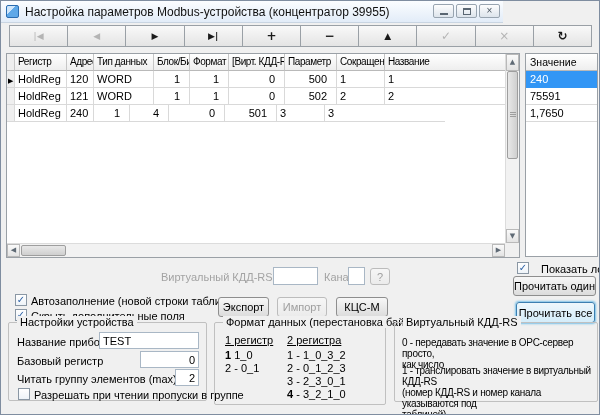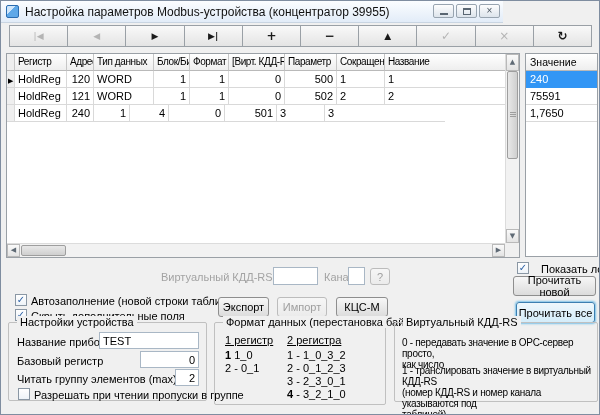--- a/index.html
+++ b/index.html
@@ -37,21 +37,21 @@
   
   .grid{position:absolute;left:5px;top:52px;width:514px;height:205px;
     border:1px solid #9aa0a6;background:#fff;}
   .ghdr{position:absolute;left:0;top:0;right:14px;height:17px;display:flex;
     background:linear-gradient(#ffffff,#eeeeee);}
   .hc{height:17px;border-right:1px solid #c6c6c6;border-bottom:1px solid #b9b9b9;
     padding:2px 2px 0 3px;font-size:10px;letter-spacing:-0.4px;white-space:nowrap;overflow:hidden;
     background:linear-gradient(#ffffff,#eeeeee);}
   .grow{position:absolute;left:0;right:14px;height:17px;display:flex;background:#fff;}
   .gc{height:17px;border-right:1px solid #d9d9d9;border-bottom:1px solid #d9d9d9;
-    padding:2px 3px 0 3px;white-space:nowrap;overflow:hidden;font-size:11px;}
+    padding:2px 9px 0 3px;white-space:nowrap;overflow:hidden;font-size:11px;}
   .gc.num{text-align:right;}
   .c0{width:8px;padding:2px 0 0 0;background:#efefef;}
   .c1{width:52px;} .c2{width:27px;} .c3{width:60px;} .c4{width:36px;}
   .c5{width:39px;} .c6{width:56px;} .c7{width:52px;} .c8{width:48px;} .c9{width:120px;border-right:none;}
   .row-ind{font-family:"DejaVu Sans",sans-serif;font-size:7px;line-height:11px;padding-left:1px;color:#000;}
   .gbody{position:absolute;left:0;right:14px;top:68px;bottom:14px;background:#fff;}
   
   .vscroll{position:absolute;right:0;top:0;bottom:14px;width:14px;background:#f2f2f2;border-left:1px solid #dcdcdc;}
   .sbtn{position:absolute;left:0;width:13px;display:flex;align-items:center;justify-content:center;
     background:linear-gradient(#fafafa,#e3e3e3);border:1px solid #b9b9b9;}
@@ -233,21 +233,21 @@
   <div class="lbl dis-text" style="left:160px;top:270px;width:108px;text-align:right;">Виртуальный КДД-RS</div>
   <input class="tinput" style="left: 272px; top: 266px; width: 45px;" disabled="">
   <div class="lbl dis-text" style="left:323px;top:270px;">Канал</div>
   <input class="tinput" style="left: 347px; top: 266px; width: 17px;" disabled="">
   <div class="btn dis" style="left:369px;top:267px;width:20px;height:17px;">?</div>
 
   <span class="cb" style="left:516px;top:261px;">
       <span class="mark">✓</span>
     </span>
   <div class="lbl" style="left:540px;top:262px;">Показать лог</div>
-  <div class="btn" style="left:512px;top:275px;width:83px;height:20px;">Прочитать новой</div>
+  <div class="btn" style="left:512px;top:275px;width:83px;height:20px;">Прочитать один</div>
   <div class="btn focusd" style="left:515px;top:301px;width:79px;height:21px;">Прочитать все</div>
 
   <span class="cb" style="left:14px;top:293px;">
       <span class="mark">✓</span>
     </span>
   <div class="lbl" style="left:30px;top:294px;">Автозаполнение (новой строки таблицы)</div>
   <span class="cb" style="left:14px;top:308px;">
       <span class="mark">✓</span>
     </span>
   <div class="lbl" style="left:30px;top:309px;">Скрыть дополнительные поля</div>

